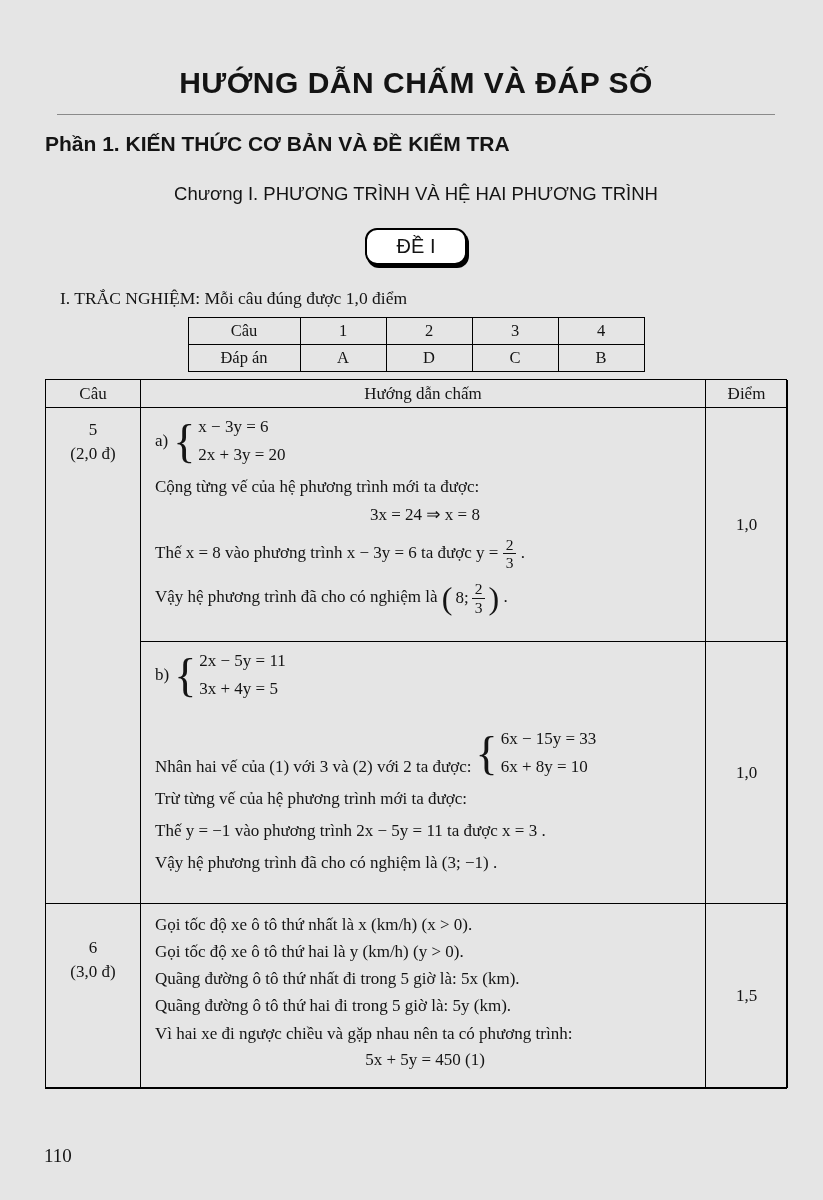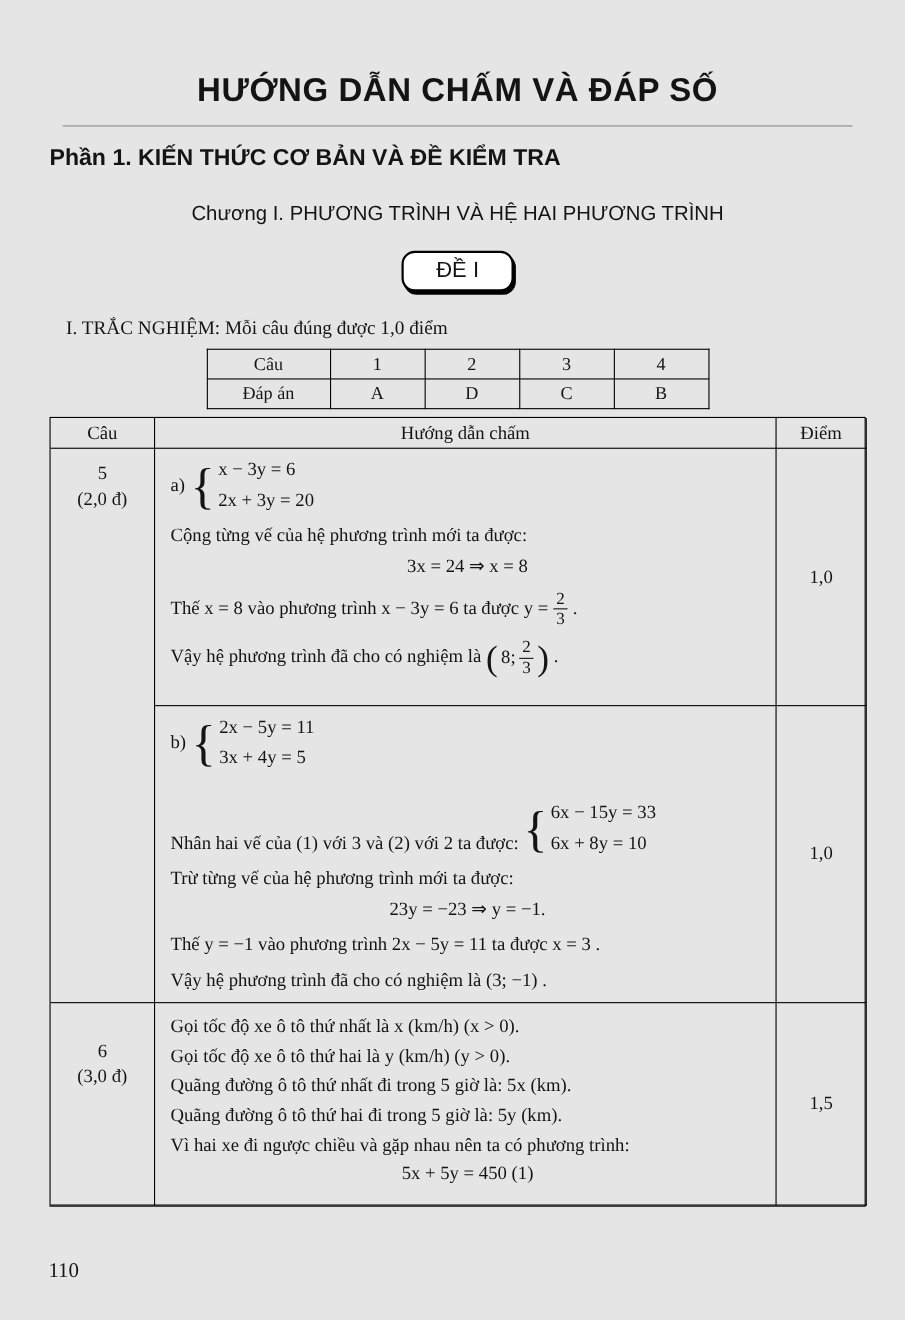--- a/index.html
+++ b/index.html
@@ -155,21 +155,20 @@
         <span>Nhân hai vế của (1) với 3 và (2) với 2 ta được:</span>
         <span class="sysrow" style="margin-top:0">
           <span class="brace">{</span>
           <span class="syseqs">
             <span class="math">6x − 15y = 33</span>
             <span class="math">6x + 8y = 10</span>
           </span>
         </span>
       </div>
       <div class="line">Trừ từng vế của hệ phương trình mới ta được:</div>
-      <div class="center-eq math">23y = −23 ⇒ y = −1.</div>
       <div class="line">
         <span>Thế</span>
         <span class="math">y = −1</span>
         <span>vào phương trình</span>
         <span class="math">2x − 5y = 11</span>
         <span>ta được</span>
         <span class="math">x = 3</span>
         <span>.</span>
       </div>
       <div class="line">

